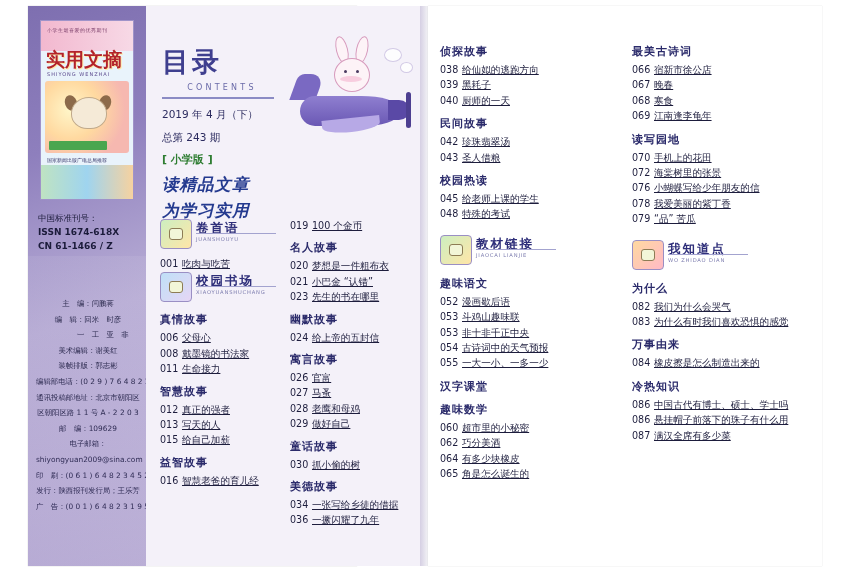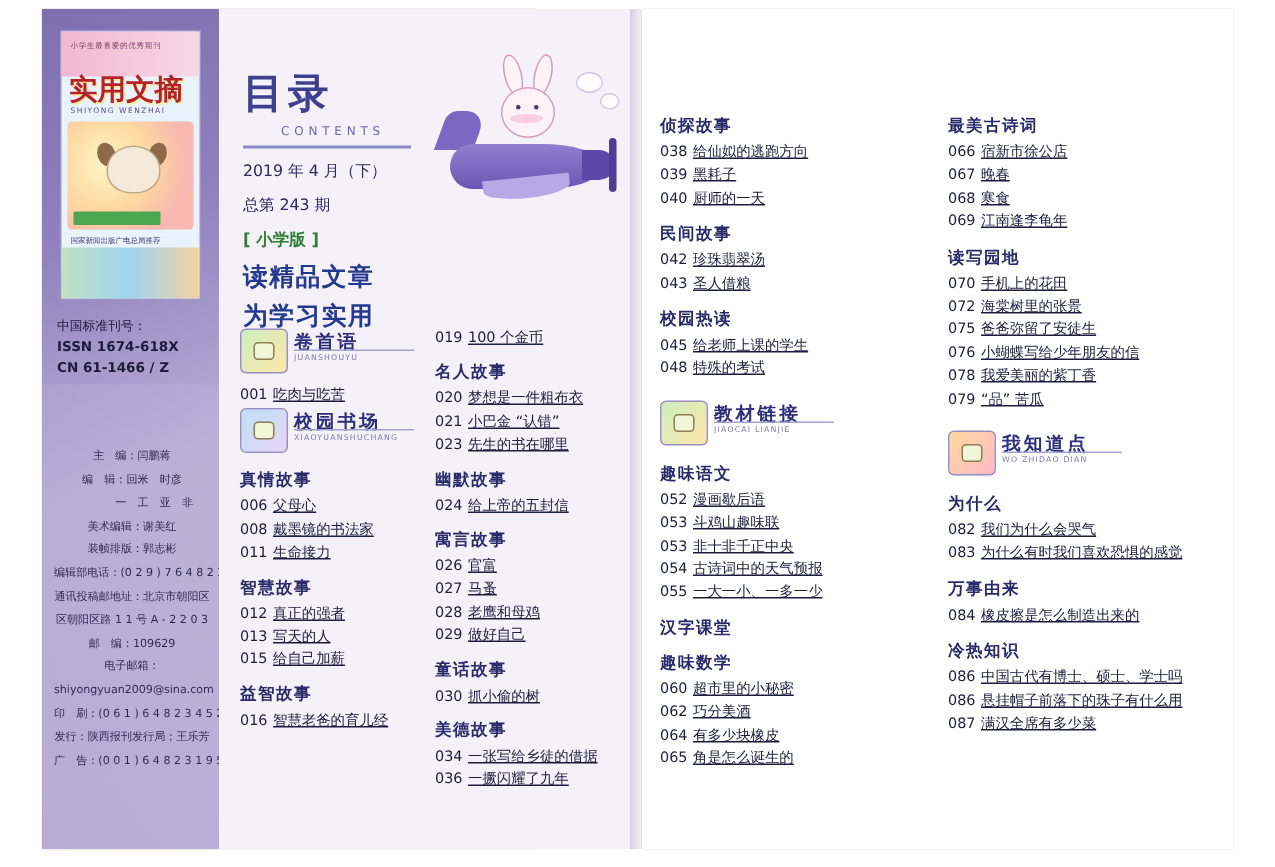--- a/index.html
+++ b/index.html
@@ -148,20 +148,21 @@
   .issue-line {
     font-size: 10.5px; color: #2b2b5f; margin-top: 7px; line-height: 16px;
   }
   .edition-tag {
     margin-top: 7px; font-size: 11px; color: #2e7d32; font-weight: bold;
   }
   .slogan {
     position: absolute; left: 16px; top: 166px;
     font-size: 16.5px; font-weight: bold; color: #243a8f; line-height: 26px;
     letter-spacing: 1px;
+    font-style: italic;
   }
   
   .plane-wrap {
     position: absolute; left: 142px; top: 34px; width: 130px; height: 120px;
   }
   .plane-body {
     position: absolute; left: 12px; top: 56px; width: 98px; height: 30px;
     background: linear-gradient(180deg,#8f7fd0,#6a58b4);
     border-radius: 16px 40% 40% 16px;
   }
@@ -265,21 +266,21 @@
     position: absolute;
     left: 428px; top: 6px;
     width: 394px; height: 560px;
     background: #ffffff;
     box-shadow: 0 0 1px rgba(0,0,0,0.2);
   }
   .right-cols {
     position: absolute; left: 8px; top: 38px; width: 380px; height: 510px;
   }
   .rcol {
-    position: absolute; top: 0; width: 182px; margin-top: 32px;
+    position: absolute; top: 0; width: 182px;
   }
   .rcol.r1 { left: 4px; }
   .rcol.r2 { left: 196px; }
   .rsub {
     font-size: 11px; font-weight: bold; color: #2b2b6b;
     margin: 8px 0 3px 0; letter-spacing: 1px;
   }
   .rsub.first { margin-top: 0; }
 </style>
 </head>
@@ -454,21 +455,20 @@
         </div>
       <div class="rcol r2">
           <div class="rsub first">最美古诗词</div>
           <div class="entry"><span class="num">066</span><span>宿新市徐公店</span></div>
           <div class="entry"><span class="num">067</span><span>晚春</span></div>
           <div class="entry"><span class="num">068</span><span>寒食</span></div>
           <div class="entry"><span class="num">069</span><span>江南逢李龟年</span></div>
           <div class="rsub">读写园地</div>
           <div class="entry"><span class="num">070</span><span>手机上的花田</span></div>
           <div class="entry"><span class="num">072</span><span>海棠树里的张景</span></div>
-          <div class="entry"><span class="num">075</span><span>爸爸弥留了安徒生</span></div>
           <div class="entry"><span class="num">076</span><span>小蝴蝶写给少年朋友的信</span></div>
           <div class="entry"><span class="num">078</span><span>我爱美丽的紫丁香</span></div>
           <div class="entry"><span class="num">079</span><span>“品” 苦瓜</span></div>
           <div style="height: 12px;"></div>
           <div class="sec-badge">
             <div class="icon orange">
               <div class="dot"></div>
             </div>
             <div class="t">我知道点</div>
             <div class="line"></div>

